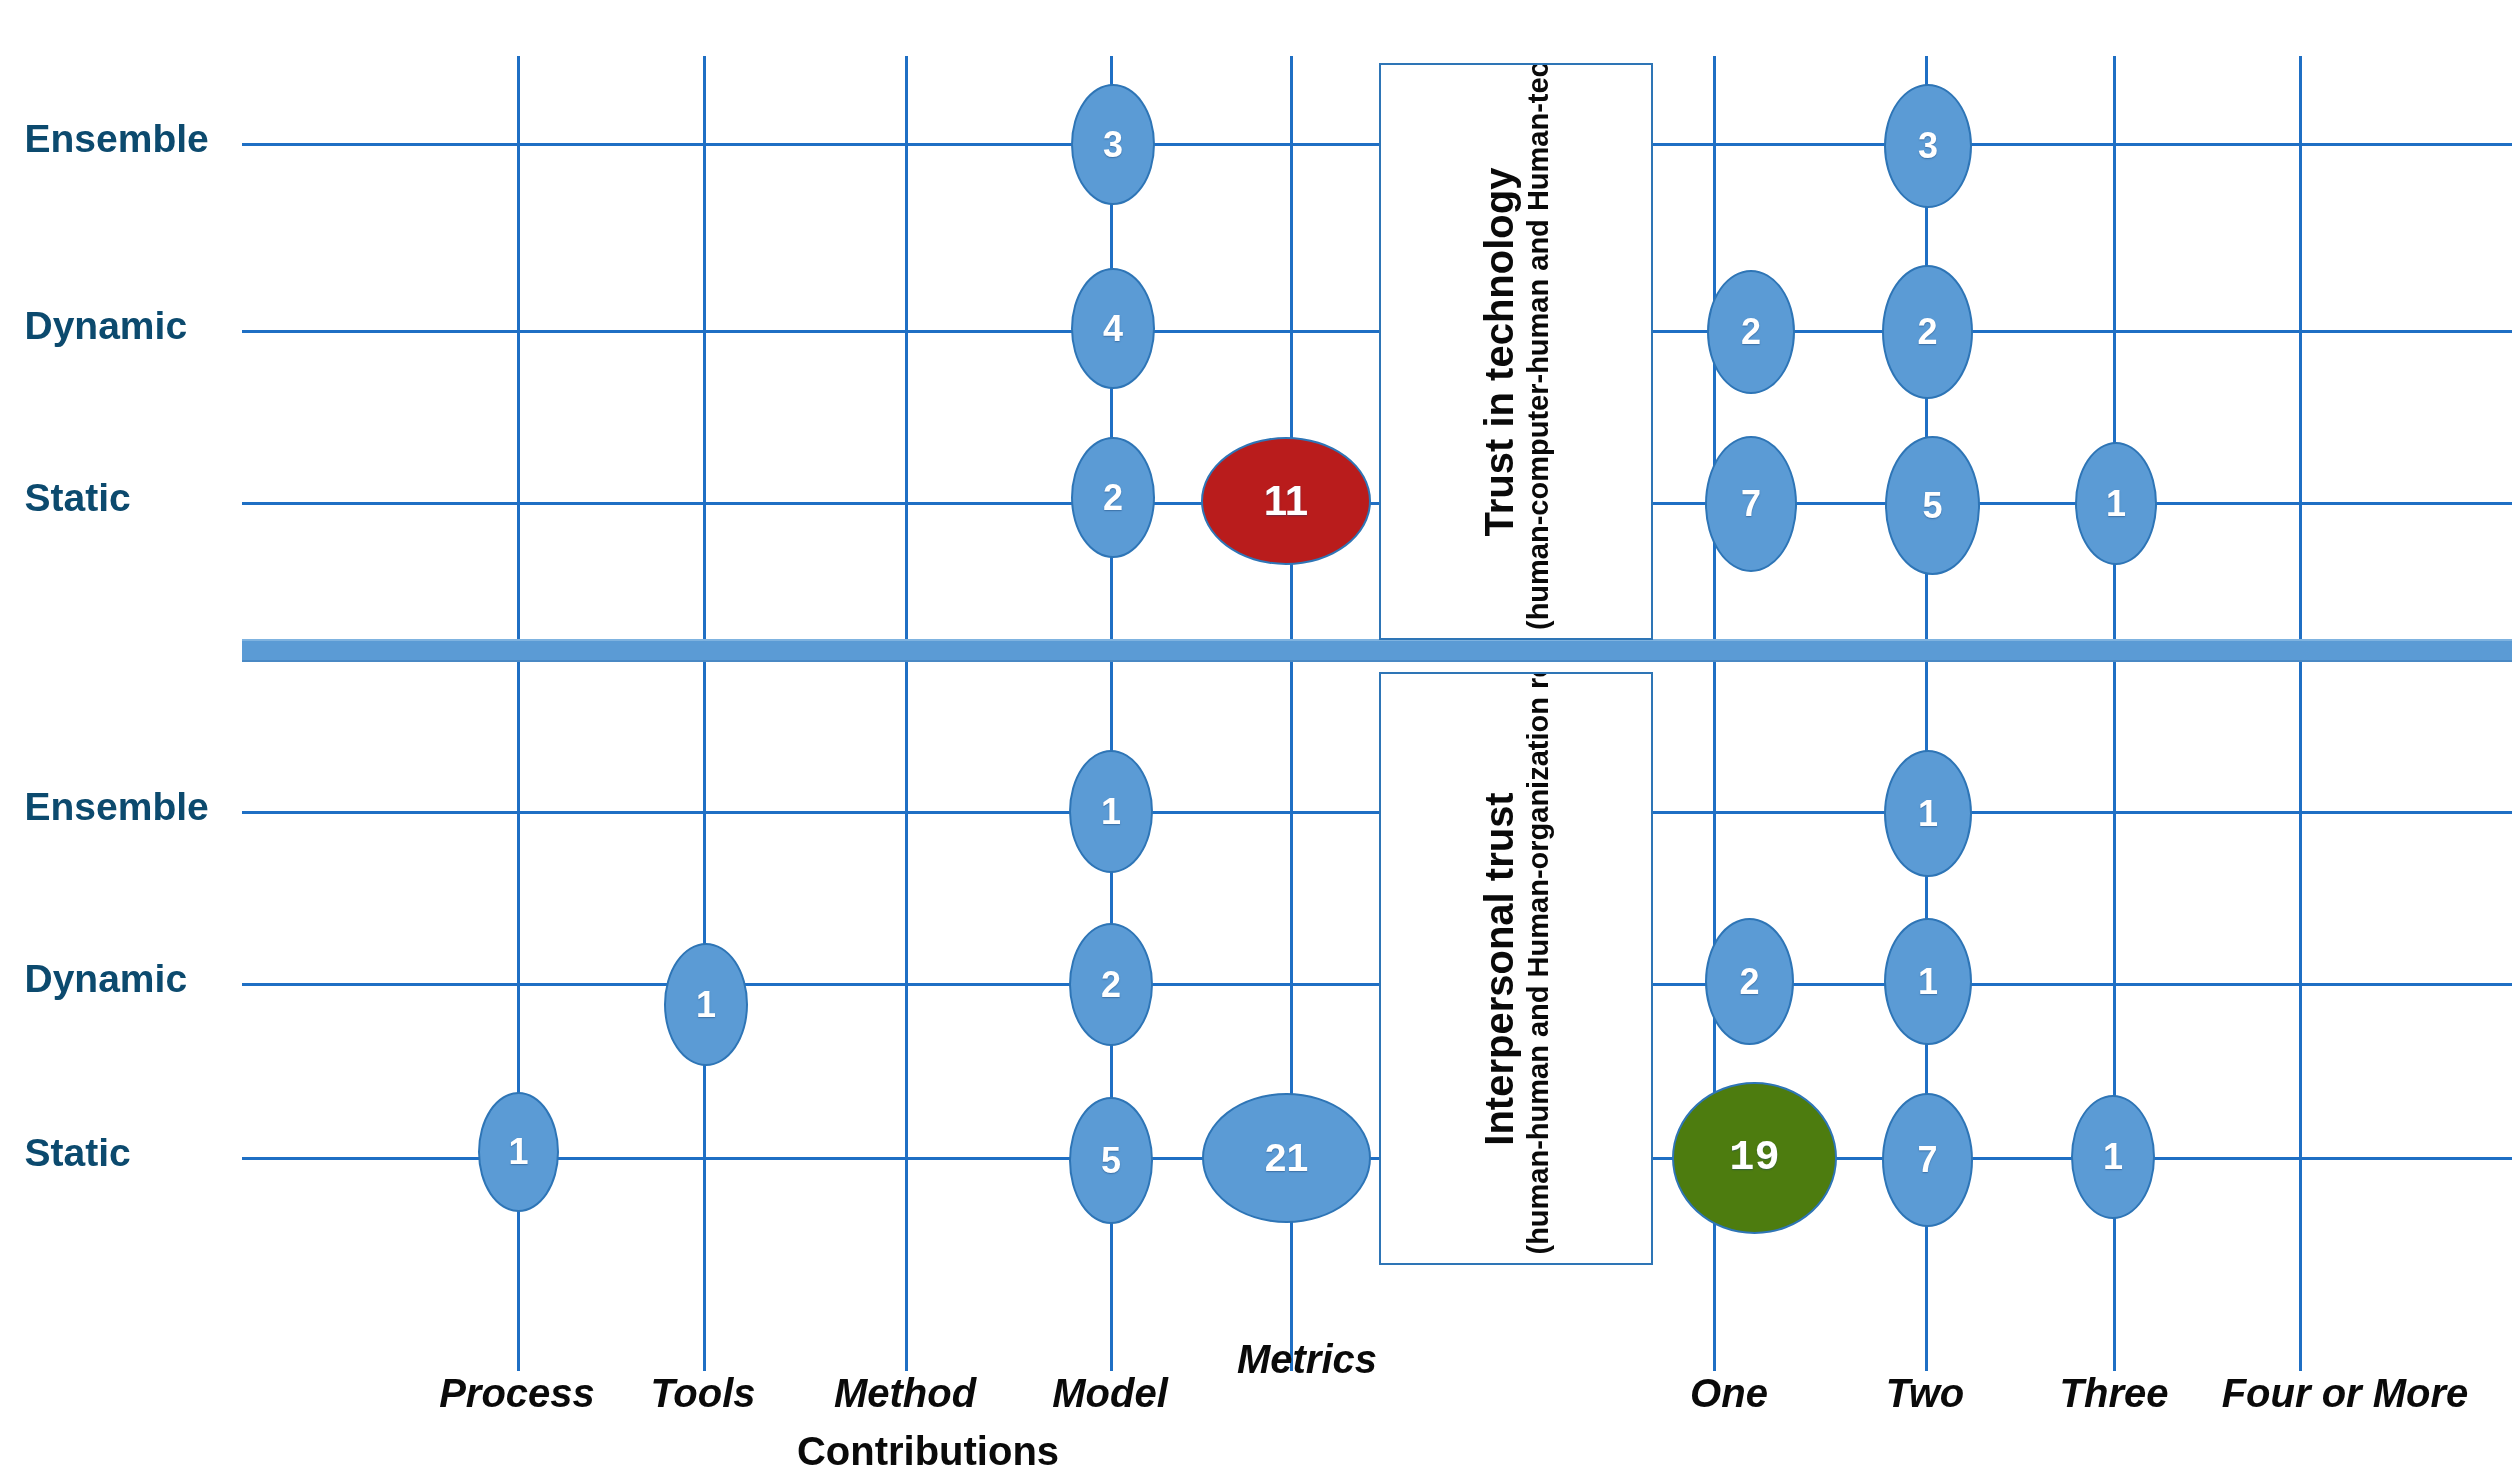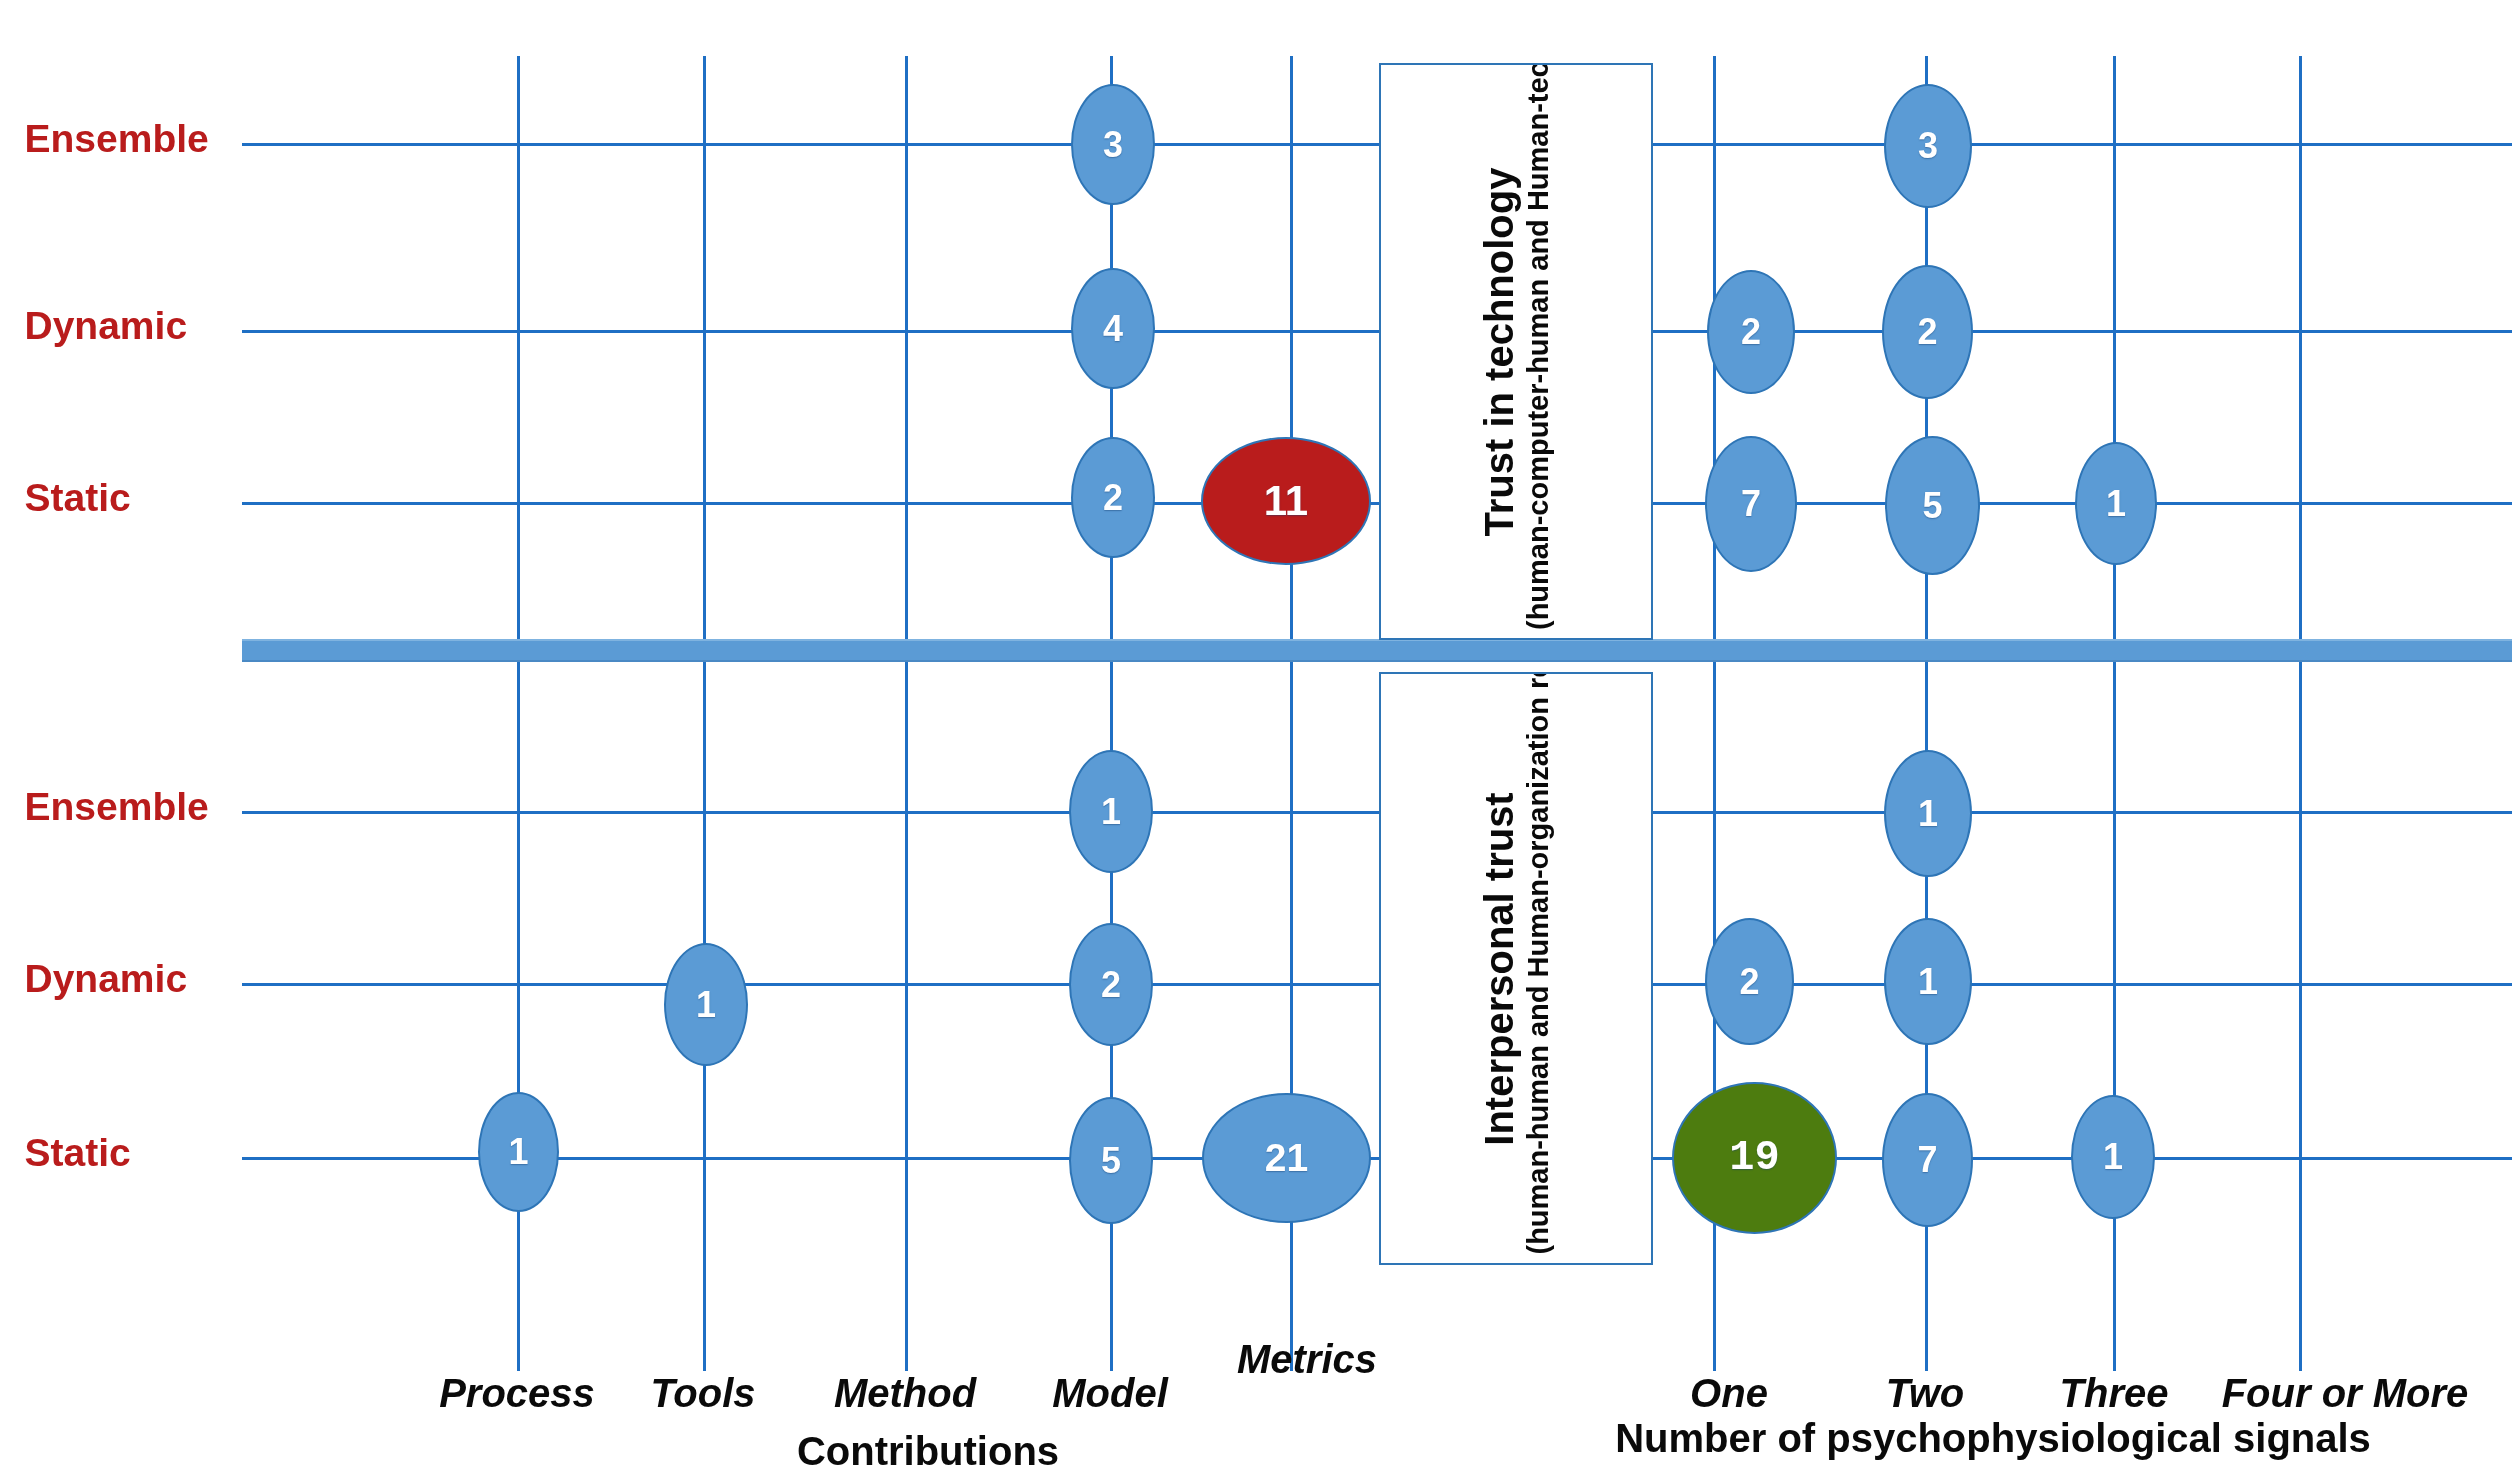--- a/index.html
+++ b/index.html
@@ -43,21 +43,21 @@
     background:#5B9BD5;
     border-top:2.2px solid #7FB3E0;
     border-bottom:2.2px solid #4A89C4;
     box-sizing:border-box;
   }
   
   .row-label{
     position:absolute;
     font-size:39px;
     font-weight:bold;
-    color:#b91c1c;
+    color:#0c4a6e;
     white-space:nowrap;
     text-align:right;
   }
   
   .col-label{
     position:absolute;
     font-size:40px;
     font-weight:bold;
     color:#0a0a0a;
     white-space:nowrap;
@@ -235,16 +235,15 @@
   <div class="col-label" style="left:905px;top:1371px;">Method</div>
   <div class="col-label" style="left:1110px;top:1371px;">Model</div>
   <div class="col-label" style="left:1307px;top:1337px;text-align:center;">Metrics</div>
 
   <div class="col-label" style="left:1729px;top:1371px;">One</div>
   <div class="col-label" style="left:1925px;top:1371px;">Two</div>
   <div class="col-label" style="left:2114px;top:1371px;">Three</div>
   <div class="col-label" style="left:2345px;top:1371px;">Four or More</div>
 
   <div class="axis-title" style="left:928px;top:1416px;margin-top:13px;">Contributions</div>
-  <div class="axis-title" style="left:1993px;top:1416px;">Number of psychophysiological signals</div>
 
 </div>
 
 
 </body></html>

